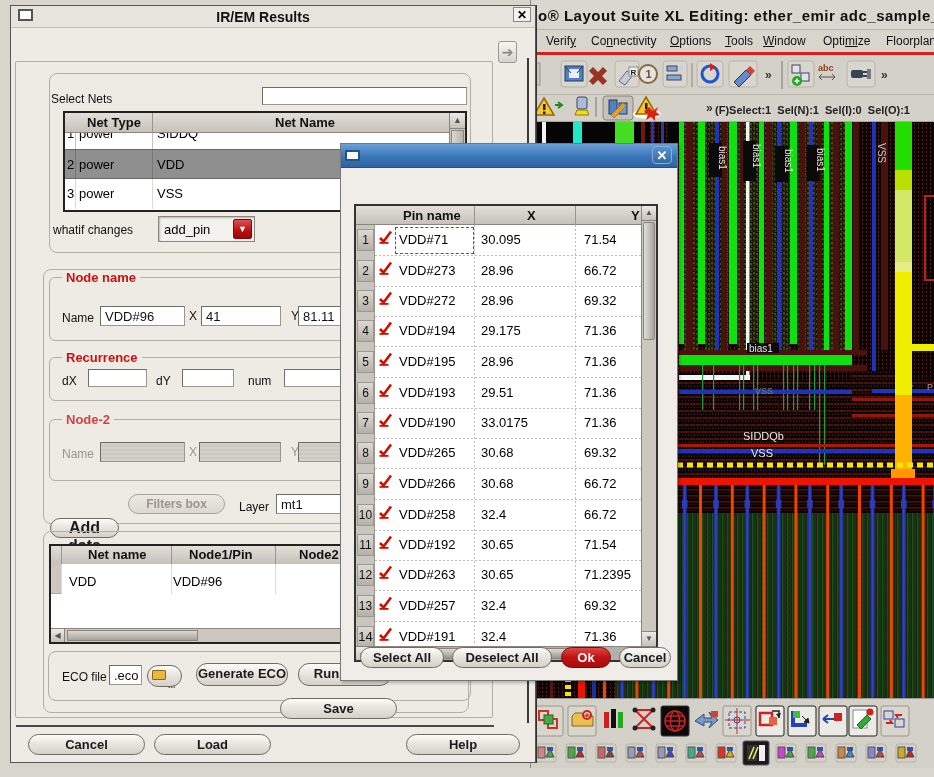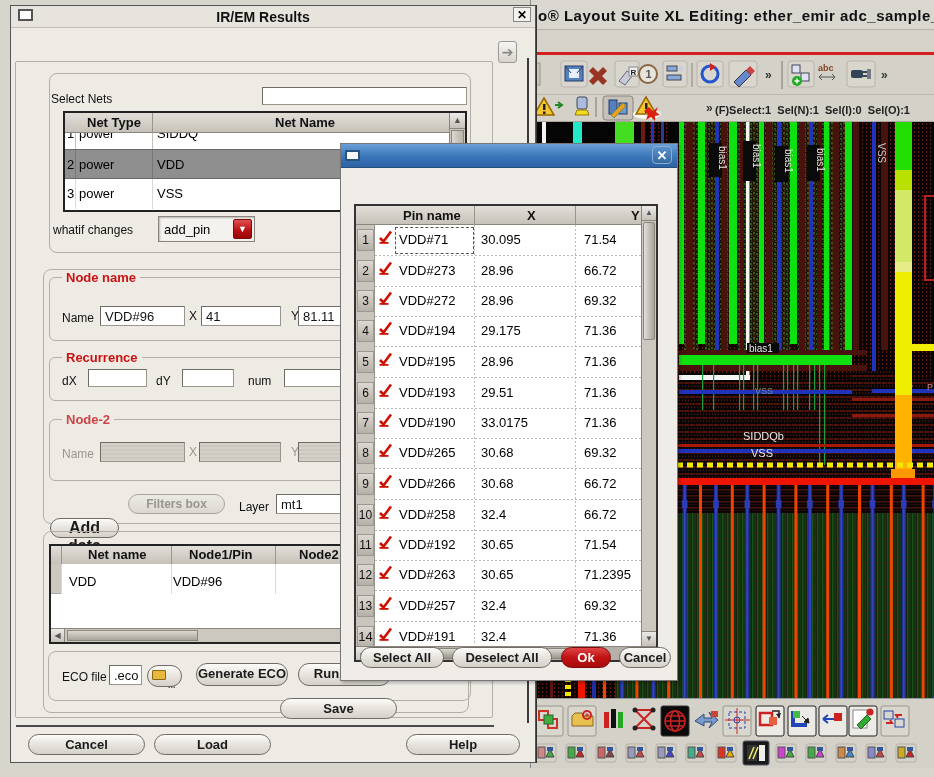--- a/index.html
+++ b/index.html
@@ -36,20 +36,29 @@
   .thead{background:linear-gradient(#e2dfd8,#c6c2ba);font-weight:bold;color:#111;}
   .cell{position:absolute;overflow:hidden;white-space:nowrap;font-size:13px;}
 </style>
 </head>
 <body>
 
 <div id="laywin">
   <div id="laytitle">
       <span>o® Layout Suite XL Editing: ether_emir adc_sample_</span>
     </div>
+  <div id="laymenu">
+    <span style="position:absolute;left:15px;top:4px;">Verif<u>y</u></span>
+    <span style="position:absolute;left:60px;top:4px;">Co<u>n</u>nectivity</span>
+    <span style="position:absolute;left:139px;top:4px;"><u>O</u>ptions</span>
+    <span style="position:absolute;left:194px;top:4px;"><u>T</u>ools</span>
+    <span style="position:absolute;left:232px;top:4px;"><u>W</u>indow</span>
+    <span style="position:absolute;left:292px;top:4px;">Opti<u>mi</u>ze</span>
+    <span style="position:absolute;left:355px;top:4px;">Floorplan</span>
+  </div>
   <div id="redline"></div>
   <div id="tb1">
       <svg width="404" height="40" viewBox="0 0 404 40" style="position:absolute;left:0;top:0;">
         <rect x="0" y="8" width="9" height="22" fill="#c9c5bd" stroke="#9a968e"></rect>
         <rect x="30" y="6" width="26" height="26" rx="3" fill="#d9d6ce" stroke="#b8b4ac" stroke-width="1"></rect>
         <rect x="34" y="11" width="18" height="15" fill="#5580c0" stroke="#223a66"></rect>
         <rect x="38" y="14" width="10" height="9" fill="#e8eefc"></rect>
         <path d="M34 11 l6 7 M52 11 l-6 7" stroke="#223a66" fill="none"></path>
         <path d="M62 12 l5 5 5-5 4 4-5 5 5 5-4 4-5-5-5 5-4-4 5-5-5-5z" fill="#993322"></path>
         <rect x="84" y="6" width="24" height="26" rx="3" fill="#d9d6ce" stroke="#b8b4ac" stroke-width="1"></rect>

